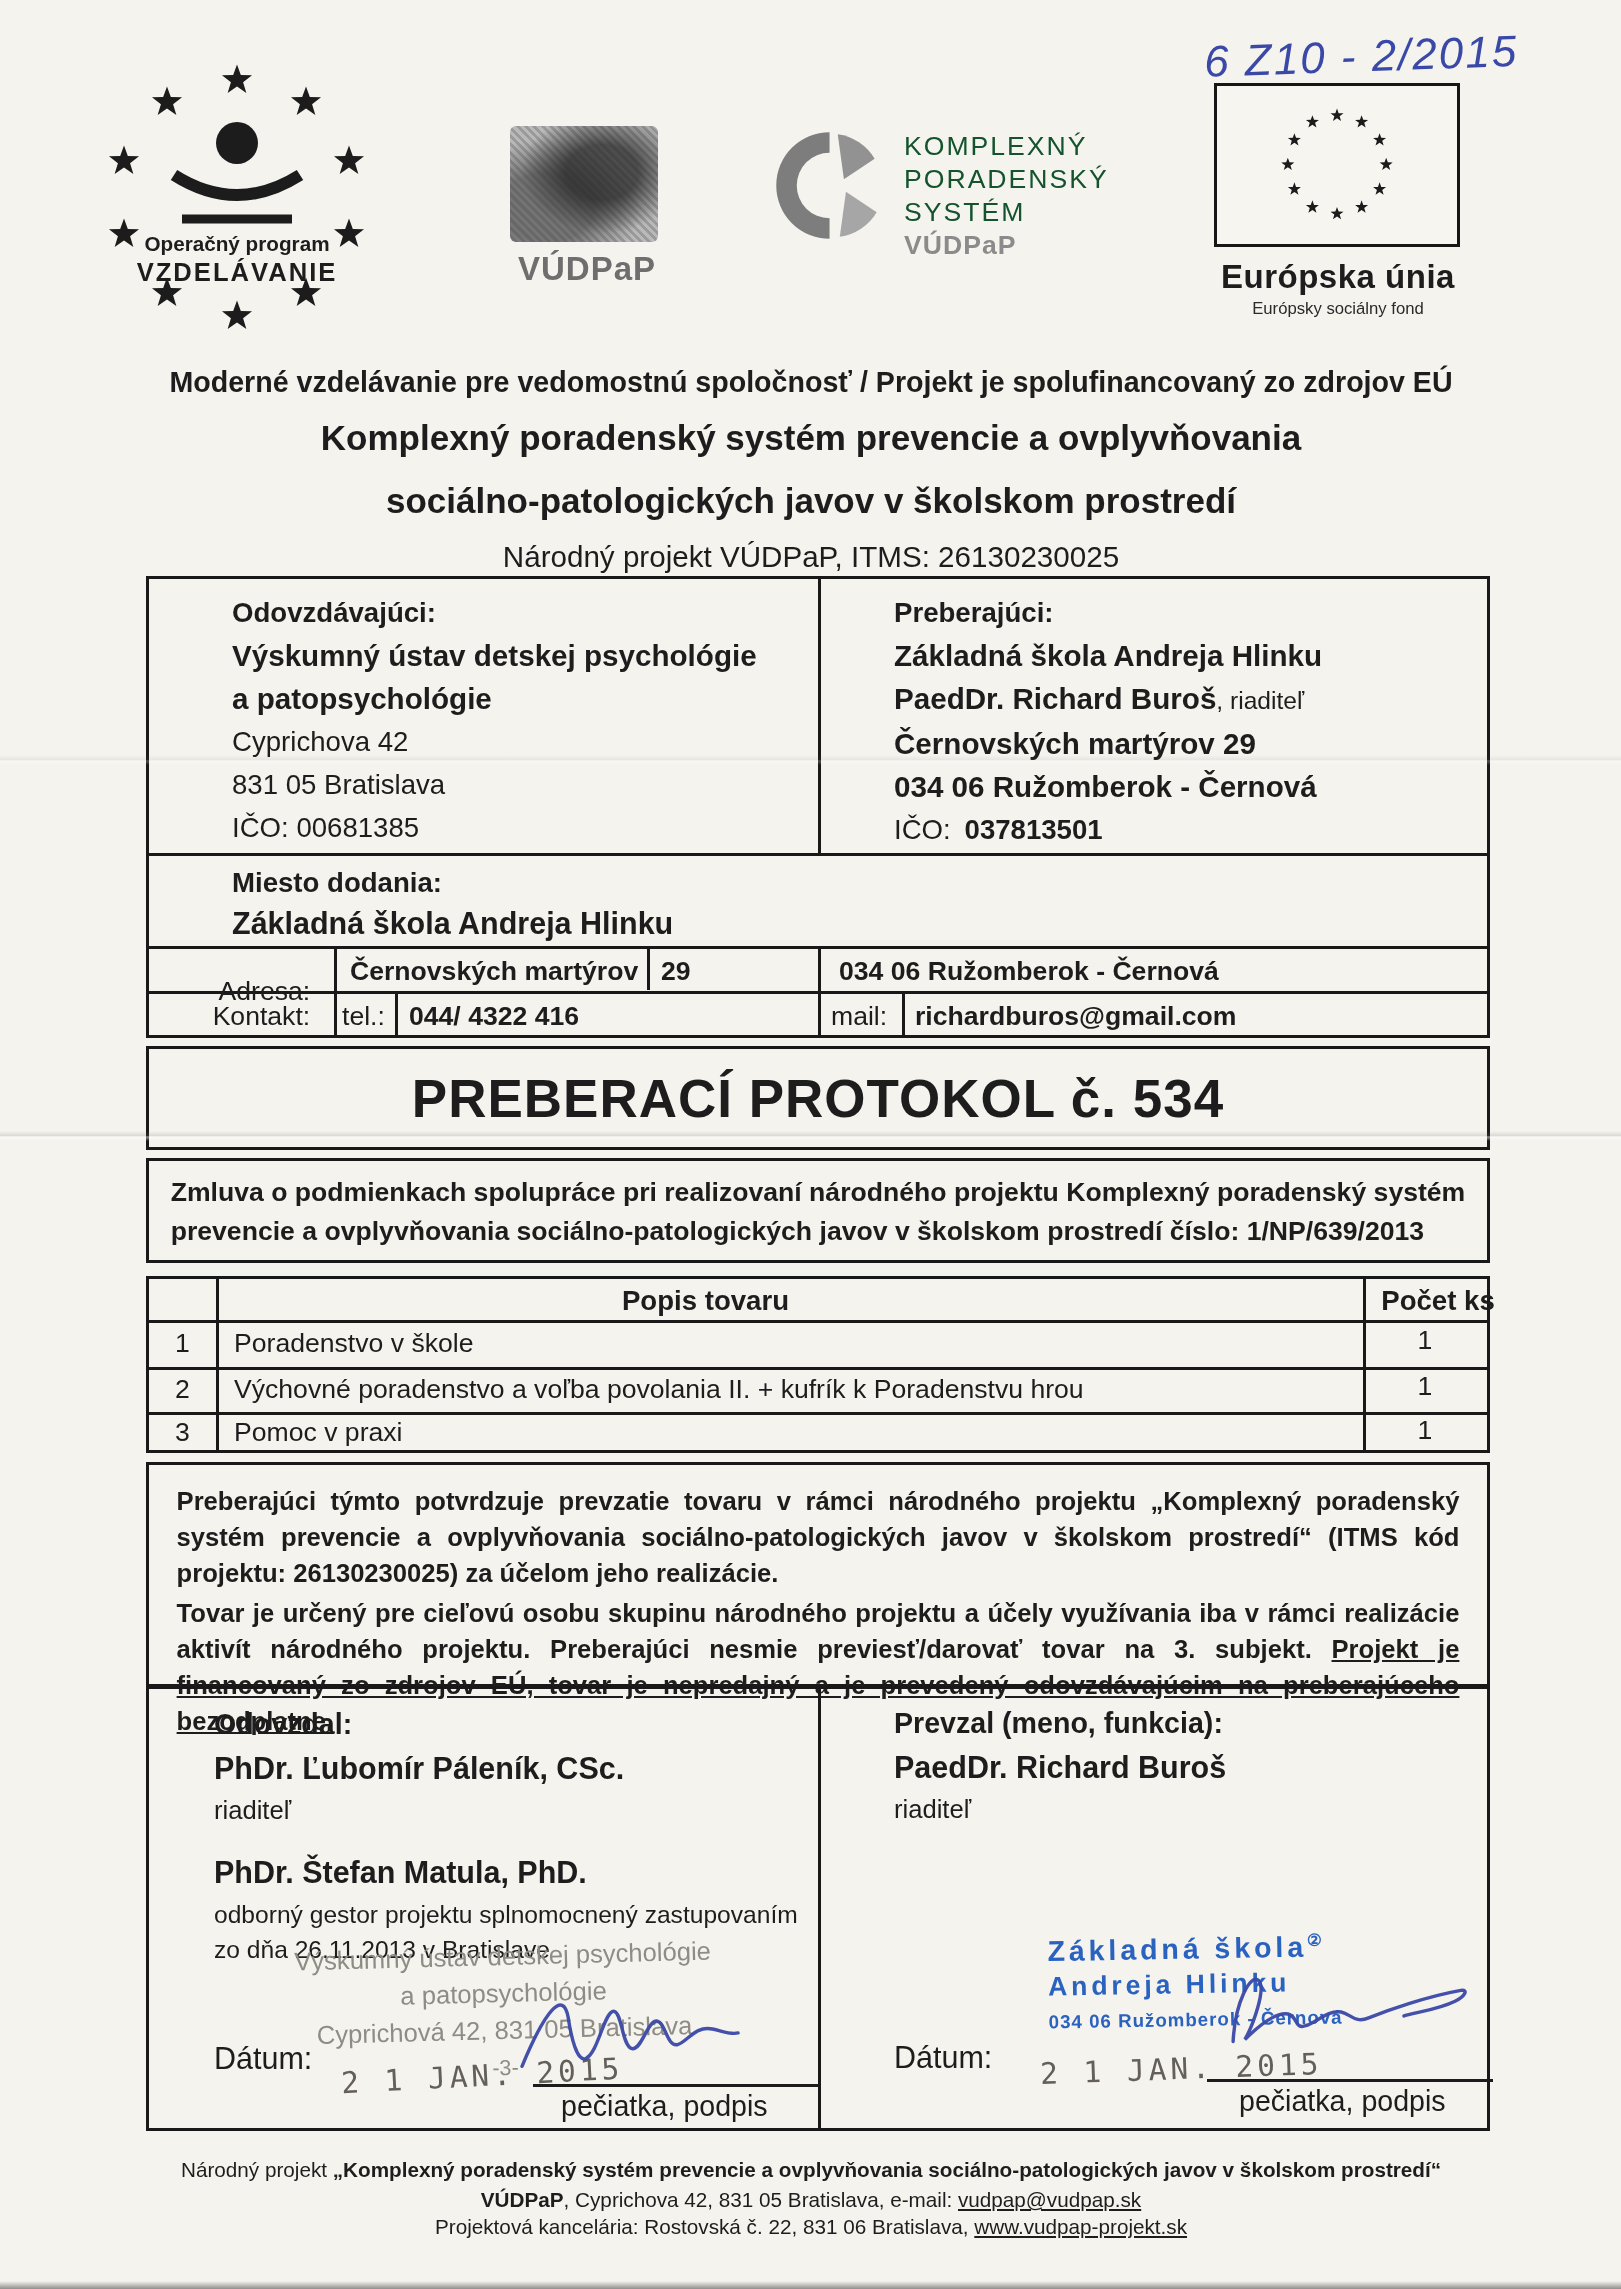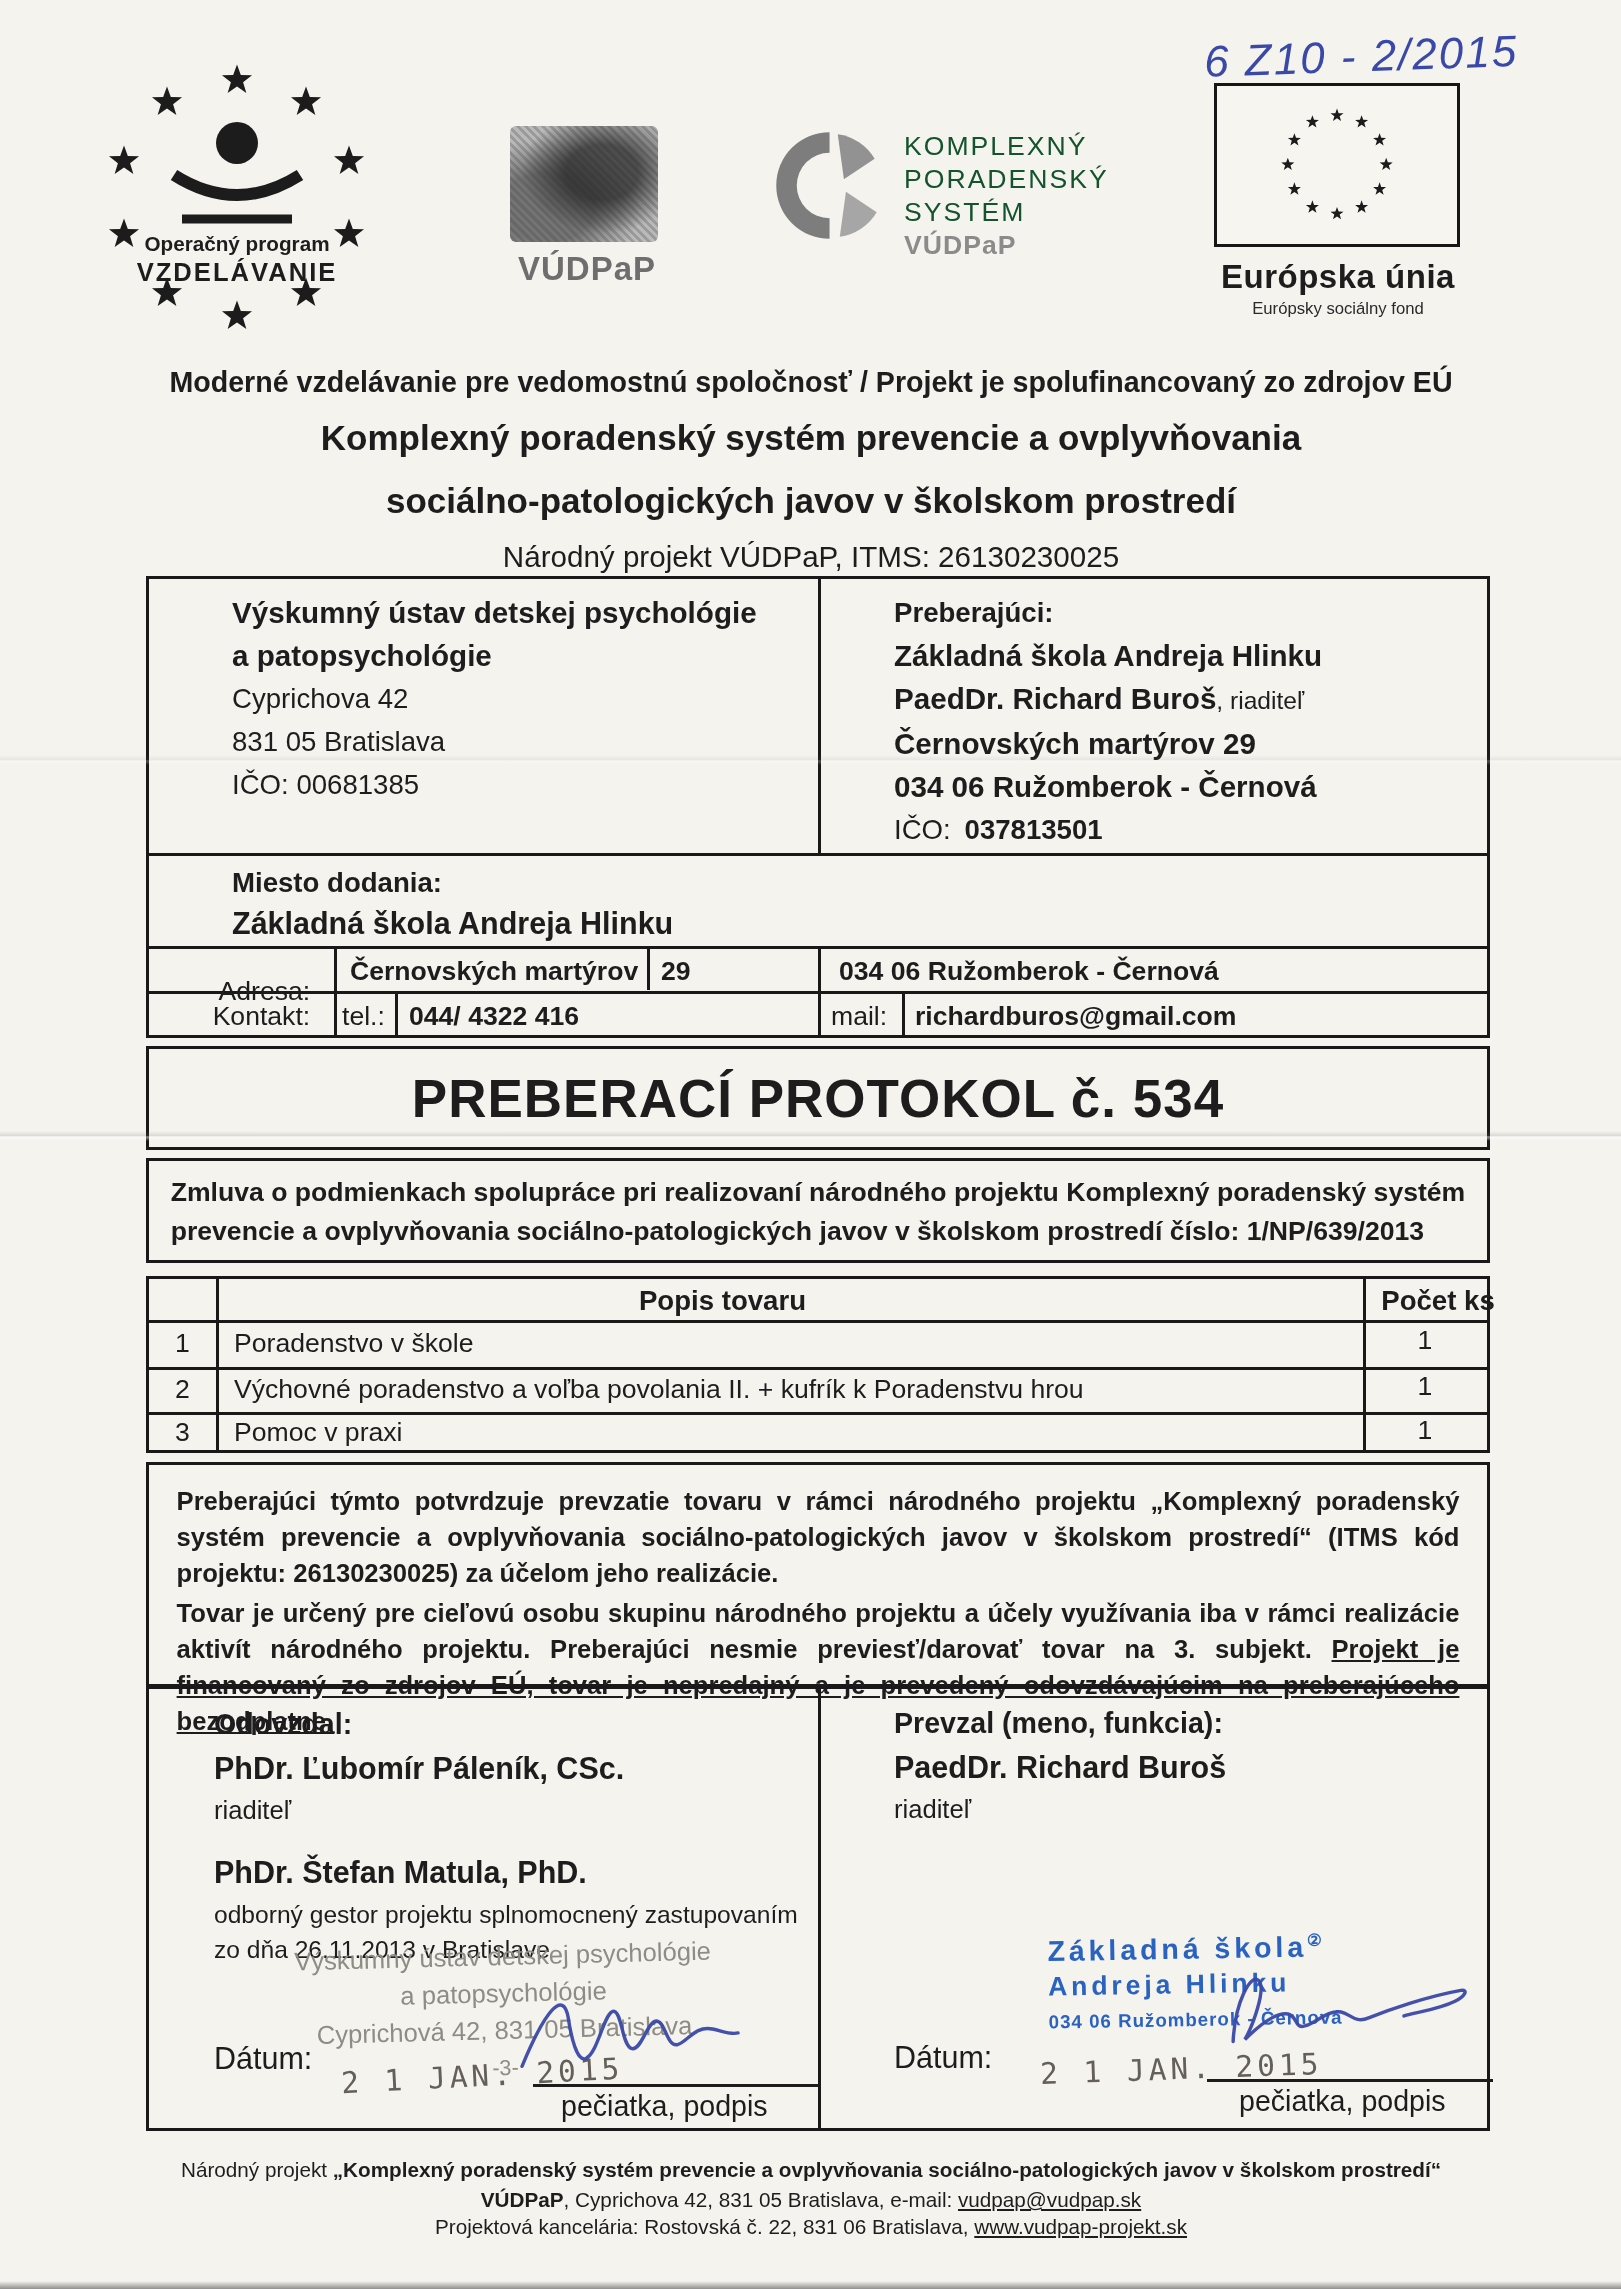--- a/index.html
+++ b/index.html
@@ -186,20 +186,21 @@
     <div class="hline" style="top:367px;"></div>
     <div class="hline" style="top:412px;"></div>
 
     <div class="vline" style="left:185px;top:367px;height:89px;"></div>
     <div class="vline" style="left:498px;top:367px;height:44px;"></div>
     <div class="vline" style="left:669px;top:367px;height:89px;"></div>
     <div class="vline" style="left:246px;top:412px;height:44px;"></div>
     <div class="vline" style="left:753px;top:412px;height:44px;"></div>
 
     <div class="cell" style="left:0;top:0;width:669px;height:274px;padding:11.8px 0 0 83px;">
+      <div class="ln b">Odovzdávajúci:</div>
       <div class="ln big b">Výskumný ústav detskej psychológie</div>
       <div class="ln big b">a patopsychológie</div>
       <div class="ln">Cyprichova 42</div>
       <div class="ln">831 05 Bratislava</div>
       <div class="ln">IČO: 00681385</div>
     </div>
 
     <div class="cell" style="left:672px;top:0;width:669px;height:274px;padding:11.8px 0 0 73px;">
       <div class="ln b">Preberajúci:</div>
       <div class="ln big b">Základná škola Andreja Hlinku</div>
@@ -233,21 +234,21 @@
   <div class="box boxC">
     <span>Zmluva o podmienkach spolupráce pri realizovaní národného projektu Komplexný poradenský systém prevencie a ovplyvňovania sociálno-patologických javov v školskom prostredí číslo: 1/NP/639/2013</span>
   </div>
 
   <div class="box boxI">
     <div class="hline" style="top:41px;"></div>
     <div class="hline" style="top:88px;"></div>
     <div class="hline" style="top:133px;"></div>
     <div class="vline" style="left:67px;top:0;height:171px;"></div>
     <div class="vline" style="left:1214px;top:0;height:171px;"></div>
-    <div class="ith" style="left:67px;top:2px;width:1013px;text-align:center;">Popis tovaru</div>
+    <div class="ith" style="left:50px;top:2px;width:1013px;text-align:center;">Popis tovaru</div>
     <div class="ith" style="left:1214px;top:2px;width:150px;text-align:center;">Počet ks</div>
 
     <div>
       <div class="itc" style="left:0;top:42px;width:67px;text-align:center;">1</div>
       <div class="itc" style="left:85px;top:42px;">Poradenstvo v škole</div>
       <div class="itc" style="left:1214px;top:39px;width:124px;text-align:center;">1</div>
     </div>
     <div>
       <div class="itc" style="left:0;top:88px;width:67px;text-align:center;">2</div>
       <div class="itc" style="left:85px;top:88px;">Výchovné poradenstvo a voľba povolania II. + kufrík k Poradenstvu hrou</div>

